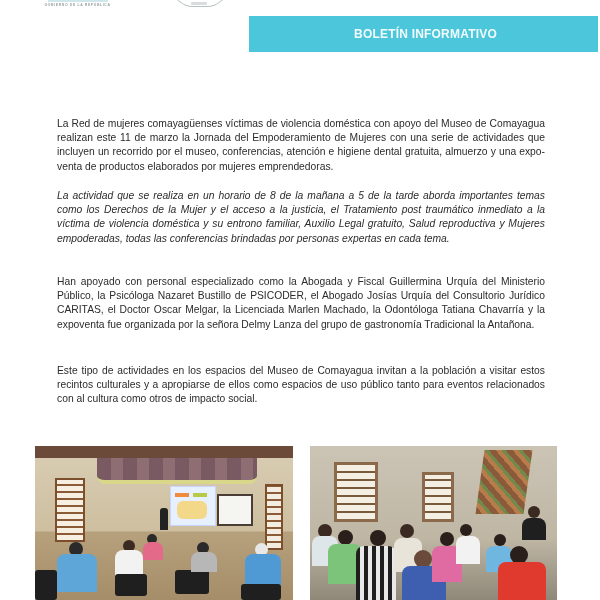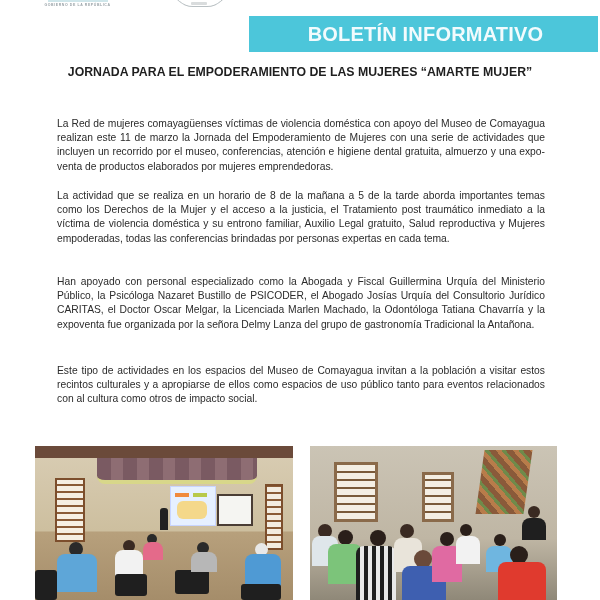--- a/index.html
+++ b/index.html
@@ -25,35 +25,35 @@
   .logo-seal .inner {
     position: absolute; left: 18px; bottom: 1px; width: 16px; height: 3px;
     background: #d9dcdd; border-radius: 1px;
   }
   .banner {
     position: absolute; left: 249px; top: 16px; width: 349px; height: 36px;
     background: #4cc6da;
     display: flex; align-items: center; justify-content: center;
   }
   .banner span {
-    color: #f2fbfd; font-weight: bold; font-size: 20px; letter-spacing: 0.2px;
+    color: #f2fbfd; font-weight: bold; font-size: 12px; letter-spacing: 0.2px;
     padding-left: 4px;
   }
   .headline {
     position: absolute; left: 20px; top: 64px; width: 560px;
     text-align: center; font-weight: bold; font-size: 12.3px; line-height: 16px;
     color: #1f1f1f;
   }
   .headline div { white-space: nowrap; }
   .para {
     position: absolute; left: 57px; width: 488px;
     font-size: 10.3px; line-height: 14.2px; text-align: justify; color: #2b2b2b;
   }
   #p1 { top: 117px; }
-  #p2 { top: 189px; }
+  #p2 { top: 189px; font-style: italic; }
   #p3 { top: 275px; }
   #p4 { top: 364px; }
   .photo {
     position: absolute; top: 446px; height: 154px; overflow: hidden;
   }
   #photo1 { left: 35px; width: 258px; }
   #photo2 { left: 310px; width: 247px; }
 
   
   .p1-wall { position:absolute; inset:0; background: linear-gradient(#d9cdb4, #cdbf9f 55%, #b7a07c 56%, #a58d6a); }
@@ -96,21 +96,20 @@
   <div class="logo-seal">
       <div class="inner"></div>
     </div>
 </div>
 
 <div class="banner">
   <span>BOLETÍN INFORMATIVO</span>
 </div>
 
 <div class="headline">
-  <div>JORNADA PARA EL EMPODERAMIENTO DE LAS MUJERES “AMARTE MUJER”</div>
 </div>
 
 <div class="para" id="p1">La Red de mujeres comayagüenses víctimas de violencia doméstica con apoyo del Museo de Comayagua realizan este 11 de marzo  la Jornada del Empoderamiento de Mujeres con una serie de actividades que incluyen un recorrido por el museo, conferencias,  atención e higiene dental gratuita, almuerzo y una expo-venta de productos elaborados por mujeres emprendedoras.</div>
 <div class="para" id="p2">La actividad que se realiza en un horario de 8 de la mañana a 5 de la tarde aborda importantes temas como los Derechos de la Mujer y el acceso a la justicia, el Tratamiento post traumático inmediato a la víctima de violencia doméstica y su entrono familiar, Auxilio Legal gratuito, Salud reproductiva y Mujeres empoderadas, todas las conferencias brindadas por personas expertas en cada tema.</div>
 <div class="para" id="p3">Han apoyado con personal especializado como la Abogada y Fiscal Guillermina Urquía del Ministerio Público, la Psicóloga Nazaret Bustillo de PSICODER, el Abogado Josías Urquía del Consultorio Jurídico CARITAS, el Doctor Oscar Melgar, la Licenciada Marlen Machado, la Odontóloga Tatiana Chavarría y la expoventa fue organizada por la señora Delmy Lanza del grupo de gastronomía Tradicional la Antañona.</div>
 <div class="para" id="p4">Este tipo de actividades en los espacios del Museo de Comayagua invitan a la población a visitar estos recintos culturales y a apropiarse de ellos como espacios de uso público tanto para eventos relacionados con al cultura como otros de impacto social.</div>
 
 <div class="photo" id="photo1">
   <div class="p1-wall"></div>
   <div class="p1-ceiling"></div>

